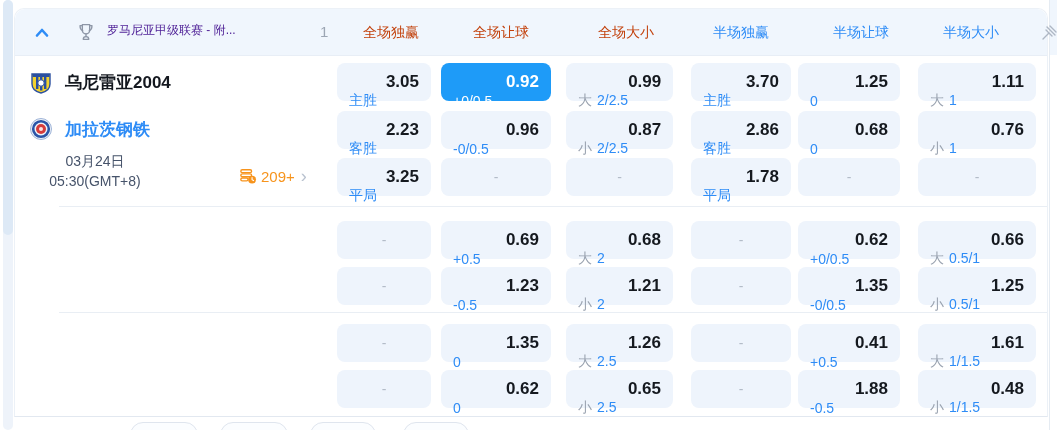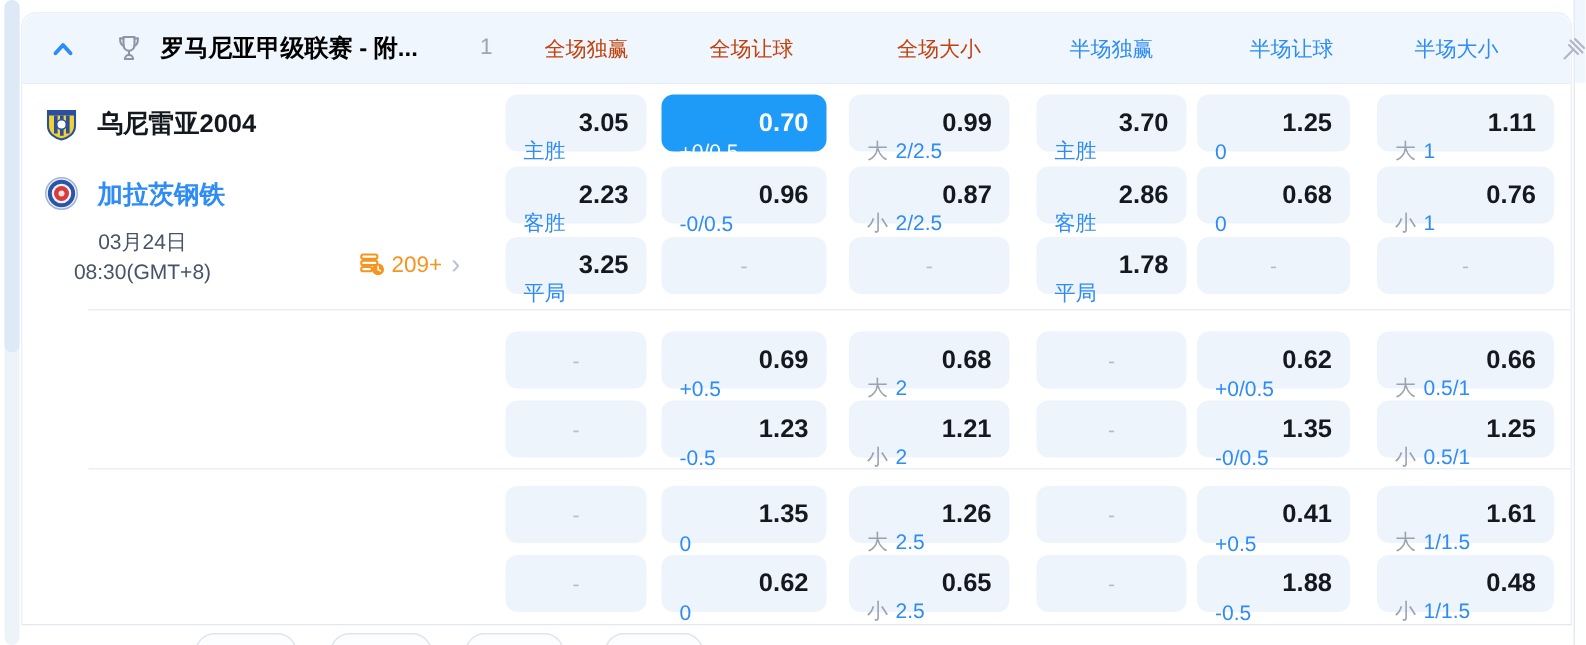--- a/index.html
+++ b/index.html
@@ -22,22 +22,22 @@
   .panel { position:absolute; left:14px; top:8px; width:1034px; height:409px;
     background:#fff; border:1px solid #ecf1f7; border-bottom:1px solid #e2e8f0;
     border-radius:10px 10px 0 0; }
 
   .panel-header { position:absolute; left:0; top:0; width:100%; height:47px;
     background:#f0f6fd; border-radius:10px 10px 0 0; border-bottom:1px solid #e8eef6; }
   .collapse { position:absolute; left:14px; top:11px; width:26px; height:26px; cursor:pointer;
     display:flex; align-items:center; justify-content:center; }
   .trophy { position:absolute; left:58px; top:10px; width:26px; height:26px;
     display:flex; align-items:center; justify-content:center; }
-  .league-title { position:absolute; left:92px; top:13px; font-size:16px; font-weight:bold;
-    color:#000000; white-space:nowrap; }
+  .league-title { position:absolute; left:92px; top:13px; font-size:12px; font-weight:normal;
+    color:#4c1d95; white-space:nowrap; }
   .match-count { position:absolute; left:305px; top:14px; font-size:15px; color:#9ca6b4; }
   .col-head { position:absolute; top:15px; transform:translateX(-50%); font-size:14px;
     white-space:nowrap; }
   .col-head.full { color:#c2410c; }
   .col-head.half { color:#2e8cf6; }
   .pin-icon { position:absolute; left:1026px; top:16px; width:16px; height:16px; color:#aeb7c4; }
 
   
   .team-row { position:absolute; left:14px; display:flex; align-items:center; gap:12px;
     cursor:pointer; }
@@ -139,21 +139,21 @@
         <circle cx="12" cy="12" r="10.5" fill="#eef3fa" stroke="#9fb4d8" stroke-width="1"></circle>
         <circle cx="12" cy="12" r="7.8" fill="none" stroke="#2a55a8" stroke-width="2.6"></circle>
         <circle cx="12" cy="12" r="5" fill="#d63c3c"></circle>
         <circle cx="12" cy="12" r="2" fill="#fff" opacity="0.85"></circle>
       </svg>
       <span class="team-name away">加拉茨钢铁</span>
     </div>
 
     <div class="kickoff">
       <div>03月24日</div>
-      <div>08:30(GMT+8)</div>
+      <div>05:30(GMT+8)</div>
     </div>
 
     <div class="more-markets">
       <svg width="18" height="18" viewBox="0 0 20 20">
         <rect x="2" y="3" width="12" height="3.2" rx="1.6" fill="none" stroke="#f7941d" stroke-width="1.5"></rect>
         <rect x="2" y="7.6" width="12" height="3.2" rx="1.6" fill="none" stroke="#f7941d" stroke-width="1.5"></rect>
         <rect x="2" y="12.2" width="8" height="3.2" rx="1.6" fill="none" stroke="#f7941d" stroke-width="1.5"></rect>
         <circle cx="14.5" cy="14" r="4.4" fill="#f7941d"></circle>
         <path d="M14.5 11.8v2.3l1.7 1" stroke="#fff" stroke-width="1.2" fill="none" stroke-linecap="round"></path>
       </svg>
@@ -165,21 +165,21 @@
         <div class="cell" style="left: 322px; top: 54px; width: 94px;">
           <span class="lbl">
             <span class="line">主胜</span>
           </span>
           <span class="val">3.05</span>
         </div>
         <div class="cell selected" style="left: 426px; top: 54px; width: 110px;">
           <span class="lbl">
             <span class="line">+0/0.5</span>
           </span>
-          <span class="val">0.70</span>
+          <span class="val">0.92</span>
         </div>
         <div class="cell" style="left: 551px; top: 54px; width: 107px;">
           <span class="lbl">
             <span class="prefix">大</span>
             <span class="line">2/2.5</span>
           </span>
           <span class="val">0.99</span>
         </div>
         <div class="cell" style="left: 676px; top: 54px; width: 100px;">
           <span class="lbl">

